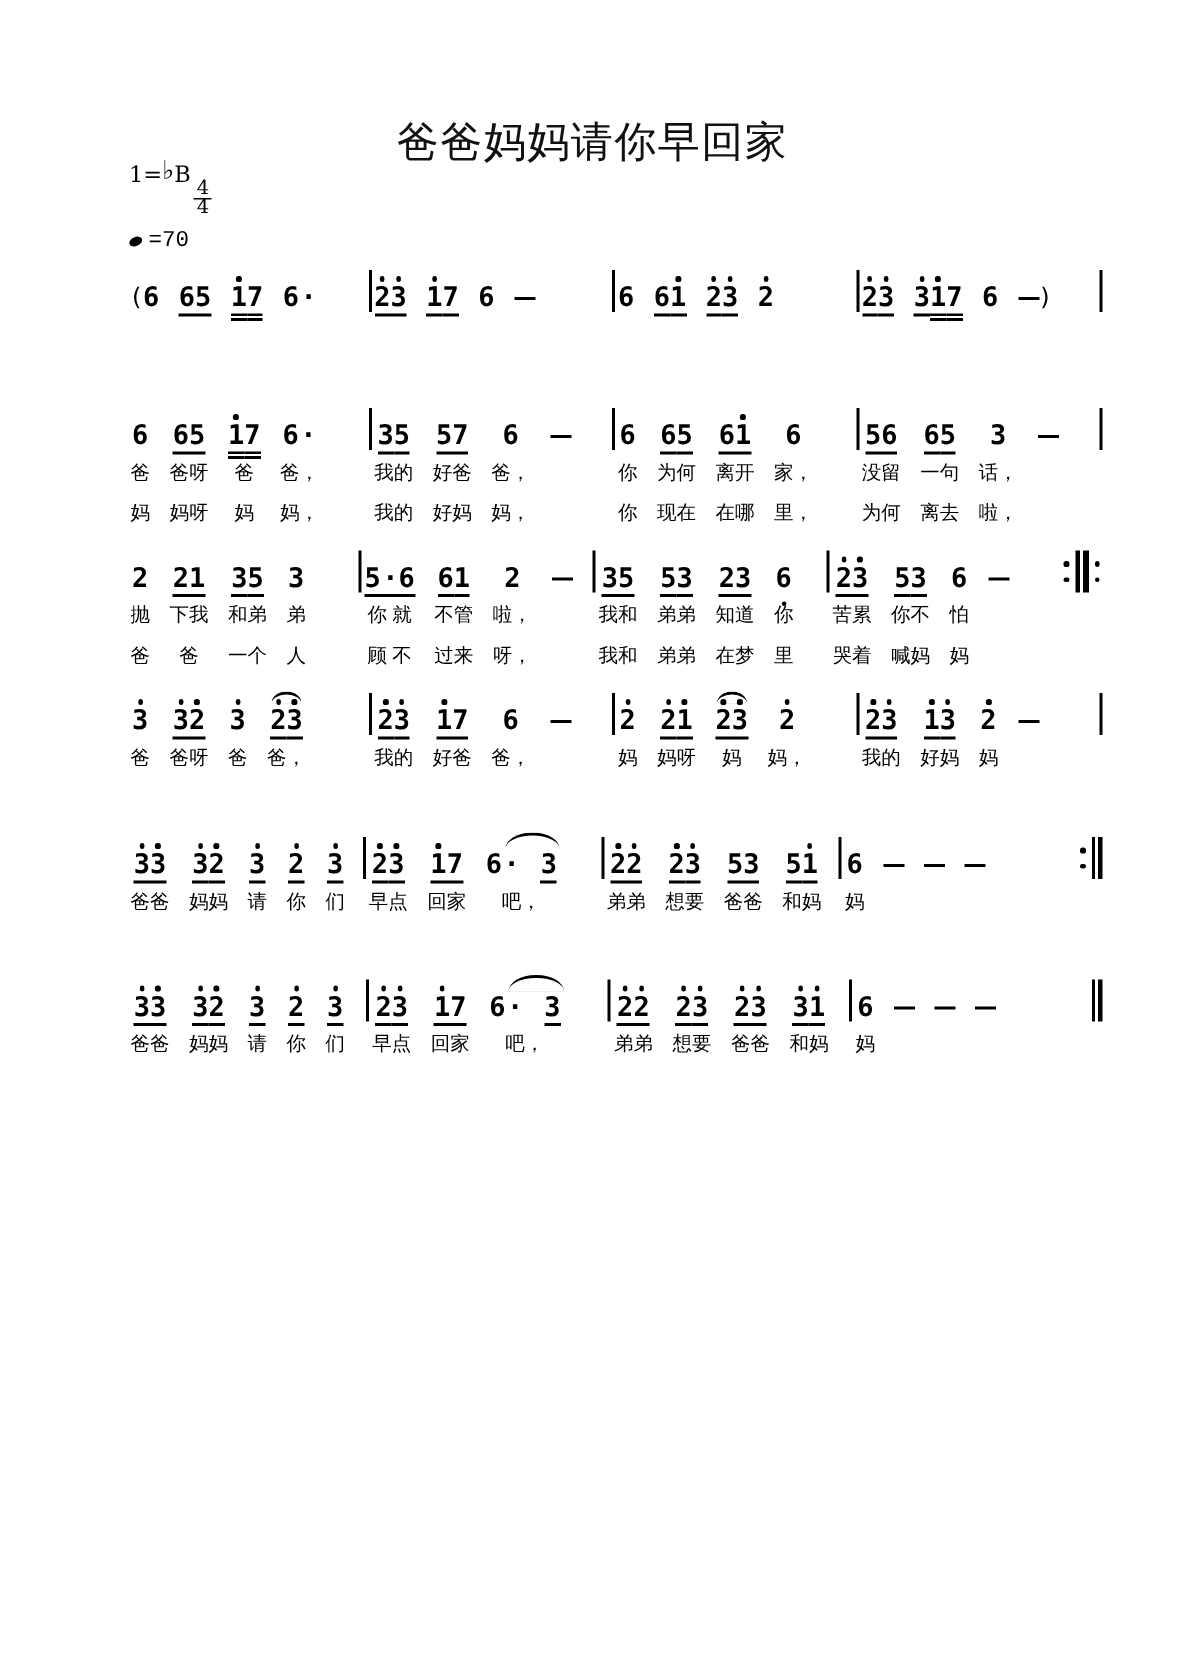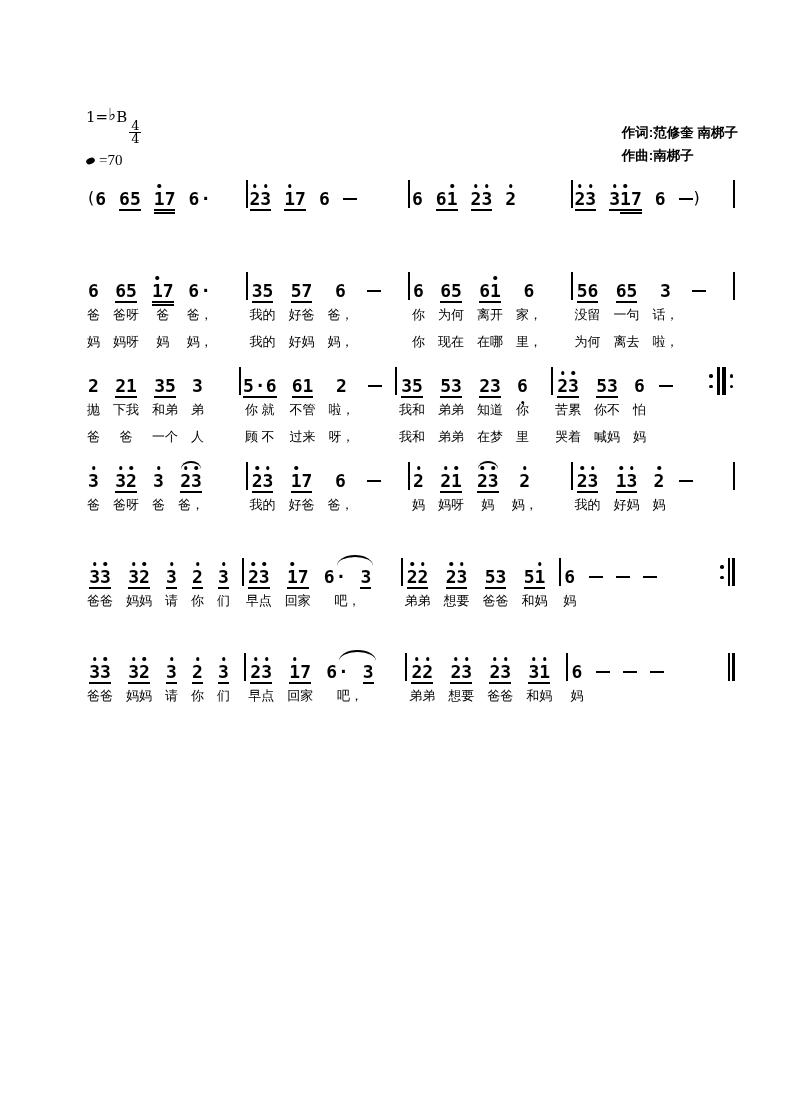--- a/index.html
+++ b/index.html
@@ -7,21 +7,21 @@
          font-family:"Liberation Sans",sans-serif;}
   
   #title{position:absolute;top:76px;left:0;width:100%;text-align:center;
          font-family:"Liberation Serif",serif;font-size:28px;letter-spacing:1px;color:#111;}
   #keyblock{position:absolute;left:86px;top:104px;font-family:"DejaVu Serif",serif;font-size:15px;}
   .flat{font-size:17px;vertical-align:2px;}
   .frac{display:inline-flex;flex-direction:column;align-items:center;font-size:13px;line-height:12px;
         margin-left:2px;vertical-align:-8px;}
   .frac b{font-weight:normal;padding:0 2px;}
   .frac b:first-child{border-bottom:1px solid #000;}
-  #tempoblock{position:absolute;left:86px;top:152px;font-family:Liberation Serif, serif;font-size:15px;
+  #tempoblock{position:absolute;left:86px;top:152px;font-family:Liberation Mono, monospace;font-size:15px;
         display:flex;align-items:center;}
   .notehead{display:inline-block;width:9px;height:6px;background:#000;border-radius:50%;
         transform:rotate(-24deg);margin-right:4px;}
   #credits{position:absolute;right:52px;top:121px;font-size:13.5px;line-height:23px;font-weight:600;}
   
   #score{position:absolute;left:85px;top:178px;width:650px;height:540px;}
   .line{position:absolute;left:0;width:100%;display:flex;align-items:flex-start;}
   .measure{flex:1;display:flex;gap:13px;padding:0 8px 0 2px;min-width:0;}
   .col{display:flex;flex-direction:column;align-items:center;}
   .nw{height:30px;display:flex;align-items:flex-end;}
@@ -49,37 +49,34 @@
   .endbar{display:flex;align-items:center;height:28px;margin-top:2px;gap:2px;flex:0 0 auto;}
   .rdots{display:flex;flex-direction:column;gap:7px;margin:0 2px;}
   .rdot{width:3.5px;height:3.5px;background:#000;border-radius:50%;}
   .bthin{width:2px;height:28px;background:#000;}
   .bthick{width:3.5px;height:28px;background:#000;}
 </style>
 </head>
 <body>
 
 <div id="sheet">
+  <div id="title">爸爸妈妈请你早回家</div>
 
   <div id="keyblock">
     <span>1=</span><span class="flat">♭</span><span>B</span><span class="frac">
         <b>4</b>
         <b>4</b>
       </span>
   </div>
 
   <div id="tempoblock">
     <span class="notehead"></span>
       <span>=70</span>
   </div>
 
-  <div id="credits">
-    <div>作词:范修奎 南梆子</div>
-    <div>作曲:南梆子</div>
-  </div>
 
   <div id="score">
       <div class="line" style="top: 0px;">
         <div class="measure">
           <div class="col">
             <div class="nw">
               <span class="grp">
                 <span class="par">(</span>
                 <span class="nt">
                   <span class="dgt">6</span>

